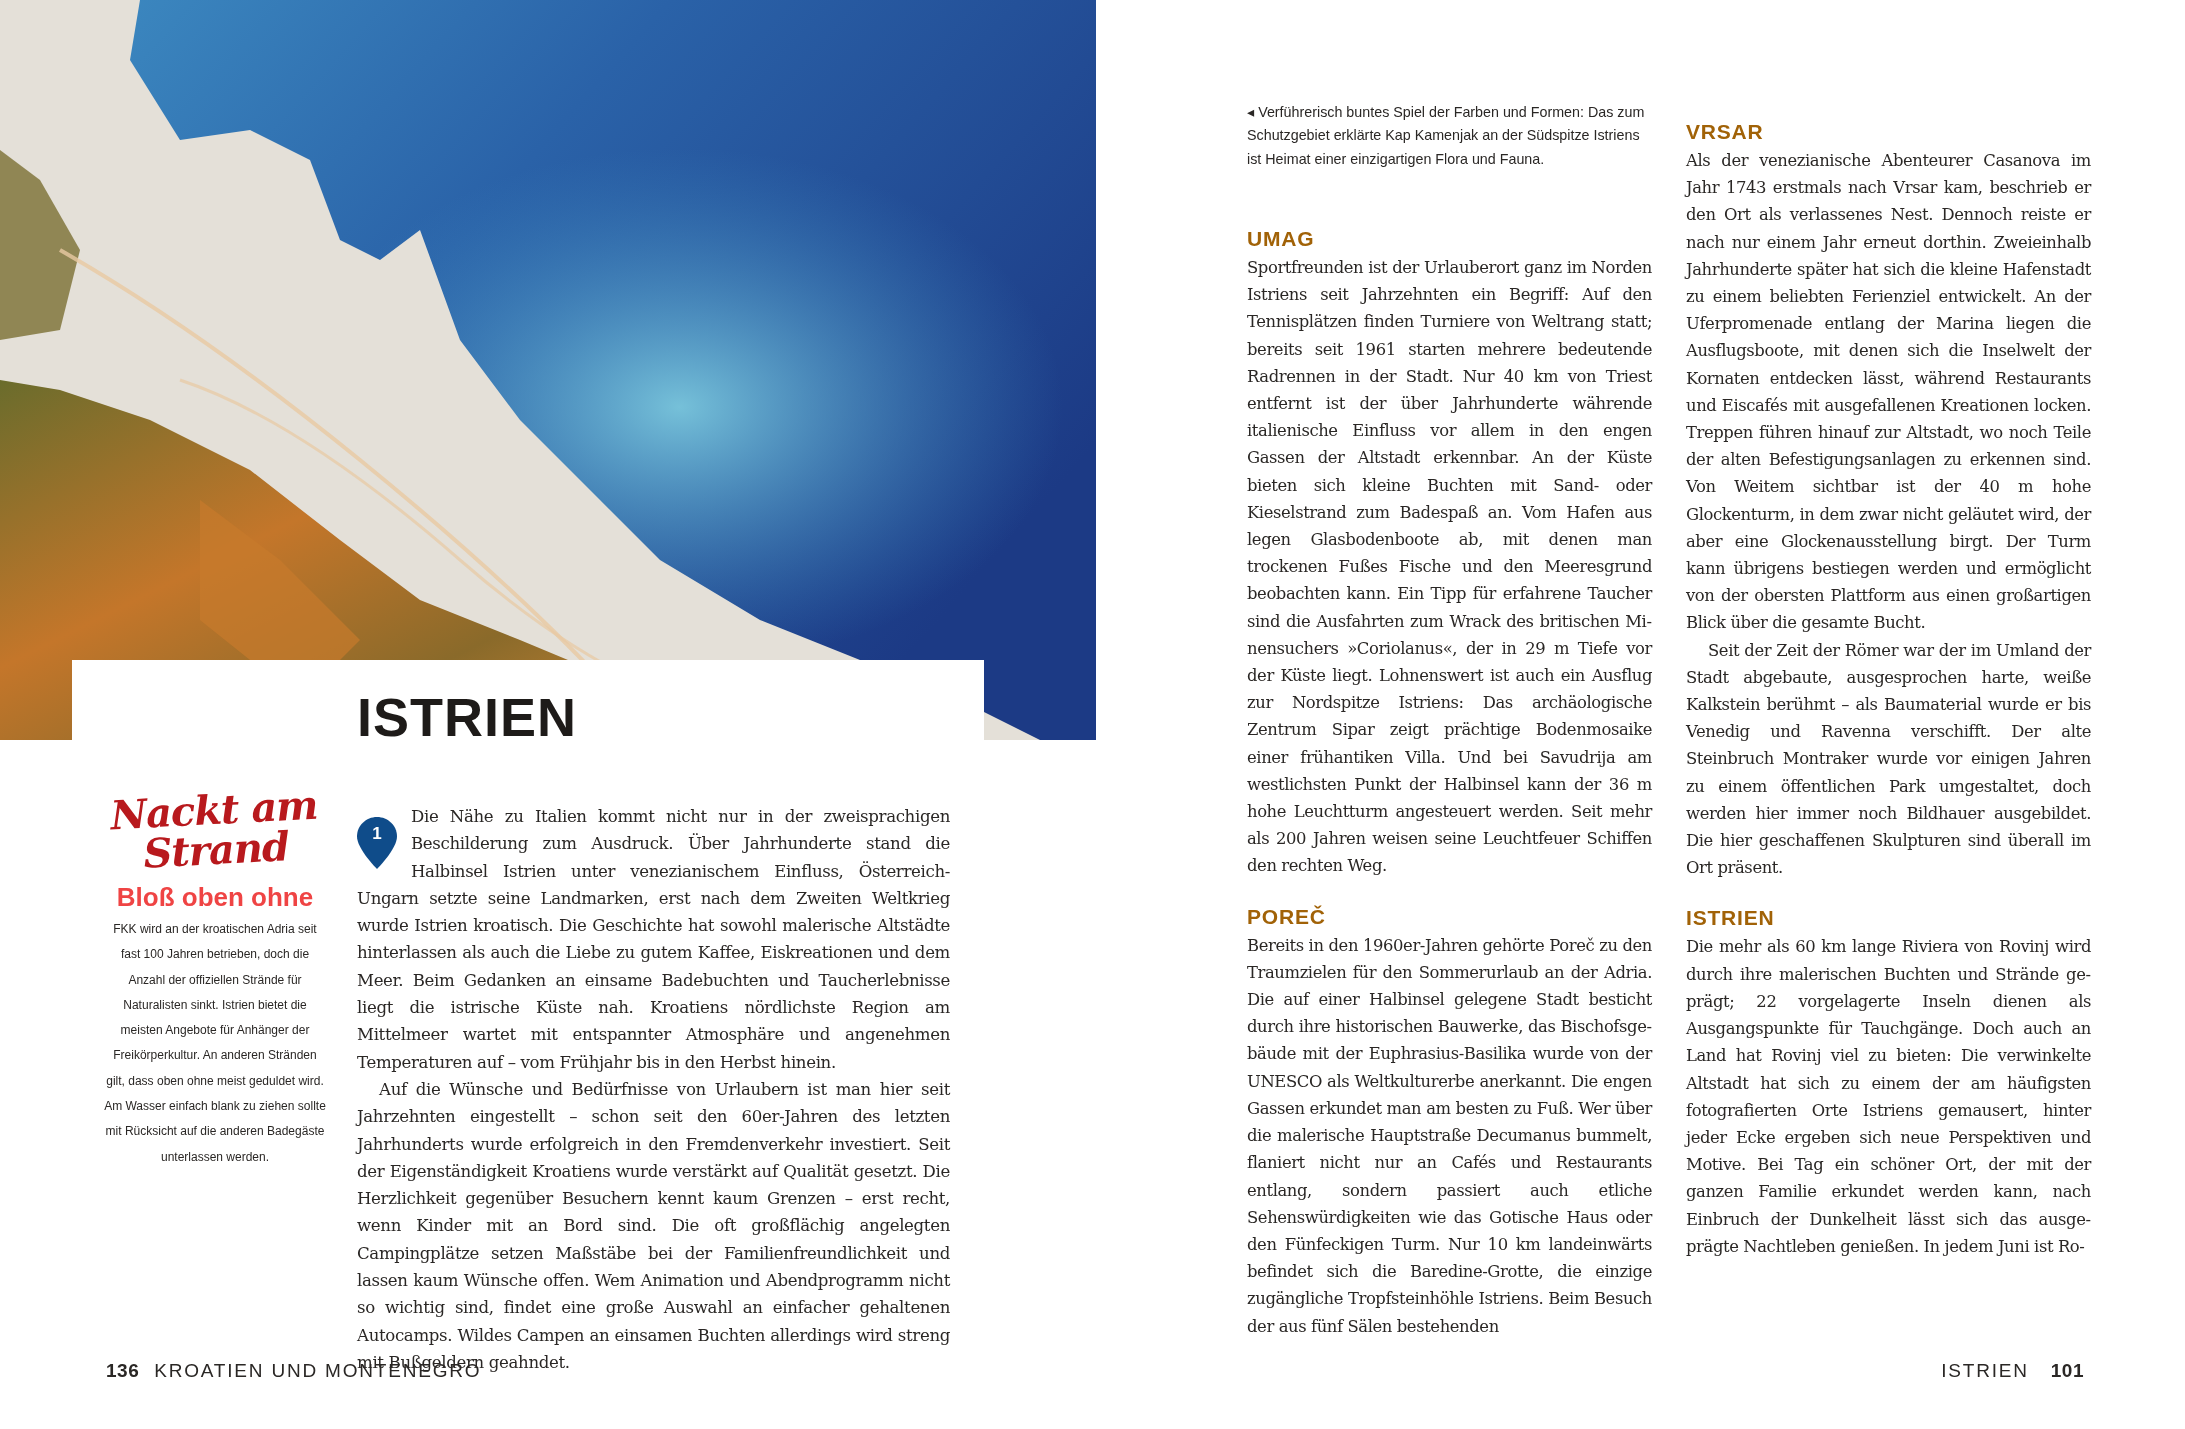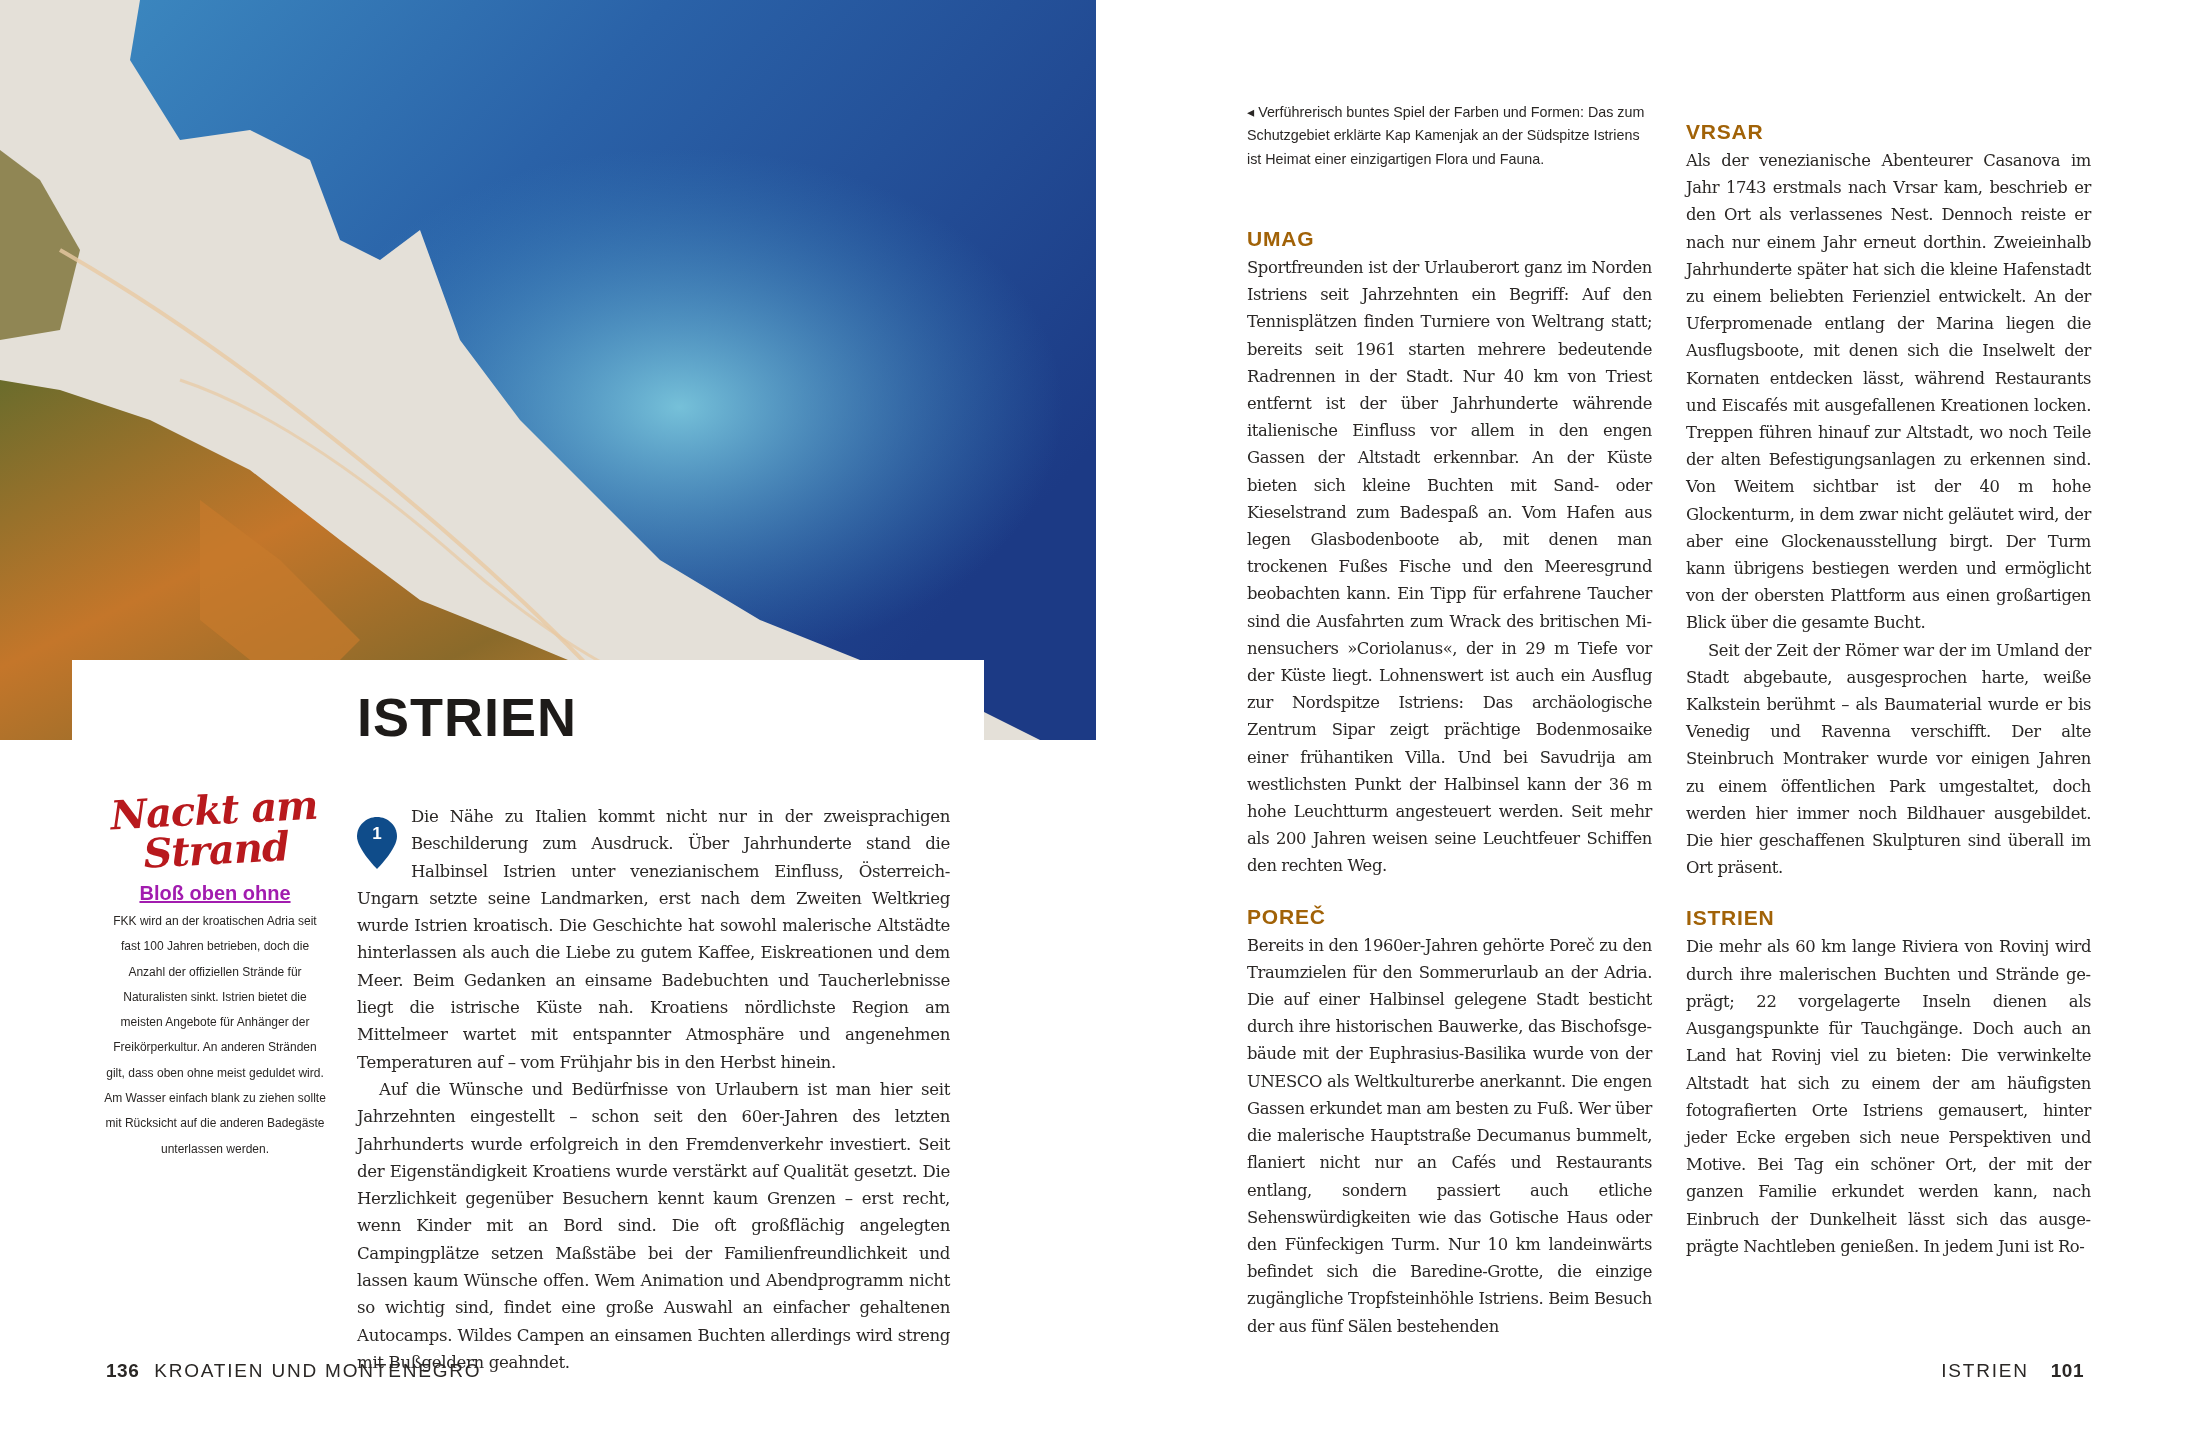--- a/index.html
+++ b/index.html
@@ -25,22 +25,22 @@
 
   
   .aside { position: absolute; left: 104px; top: 790px; width: 222px; text-align: center; }
   .aside-script {
     font-family: "DejaVu Serif", serif; font-style: italic; font-weight: 700;
     color: #b8191d; font-size: 40px; line-height: 40px; letter-spacing: -1px;
     transform: rotate(-3deg); margin-bottom: 12px;
   }
   .aside-script span { display: block; }
   .aside-heading {
-    font-family: "Liberation Sans", sans-serif; font-weight: 700; font-size: 20px;
-    color: #a21caf; margin-bottom: 4px; text-decoration: underline;
+    font-family: "Liberation Sans", sans-serif; font-weight: 700; font-size: 26px;
+    color: #ef4444; margin-bottom: 4px;
   }
   .aside-text {
     font-family: "Liberation Sans", sans-serif; font-size: 12px; line-height: 25.3px; color: #2a2725;
   }
 
   
   .intro { position: absolute; left: 357px; top: 803px; width: 593px; }
   .pin {
     float: left; width: 40px; height: 58px; margin: 14px 14px 0 0; position: relative;
   }

